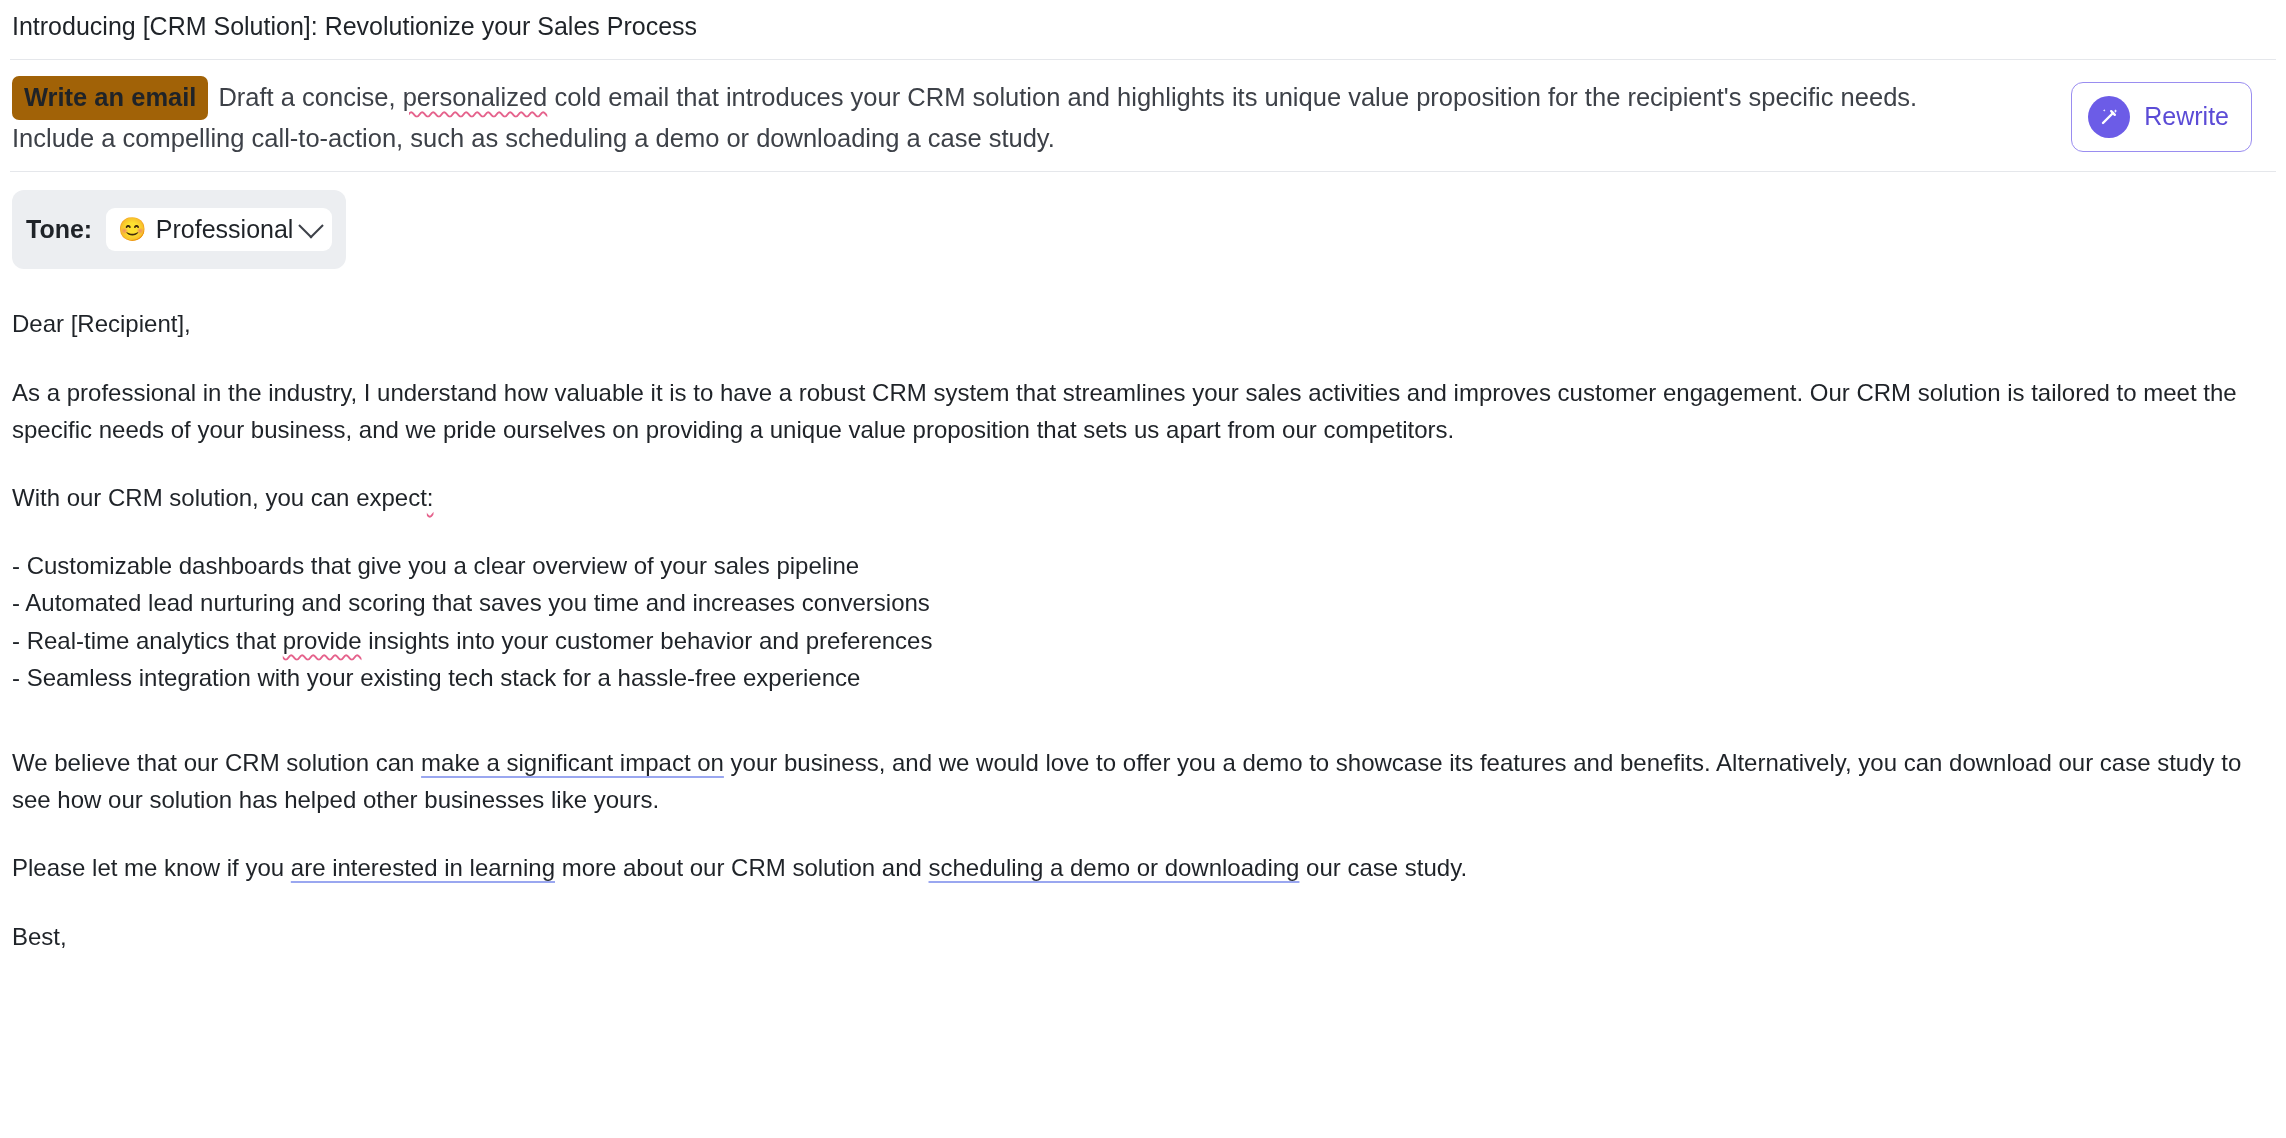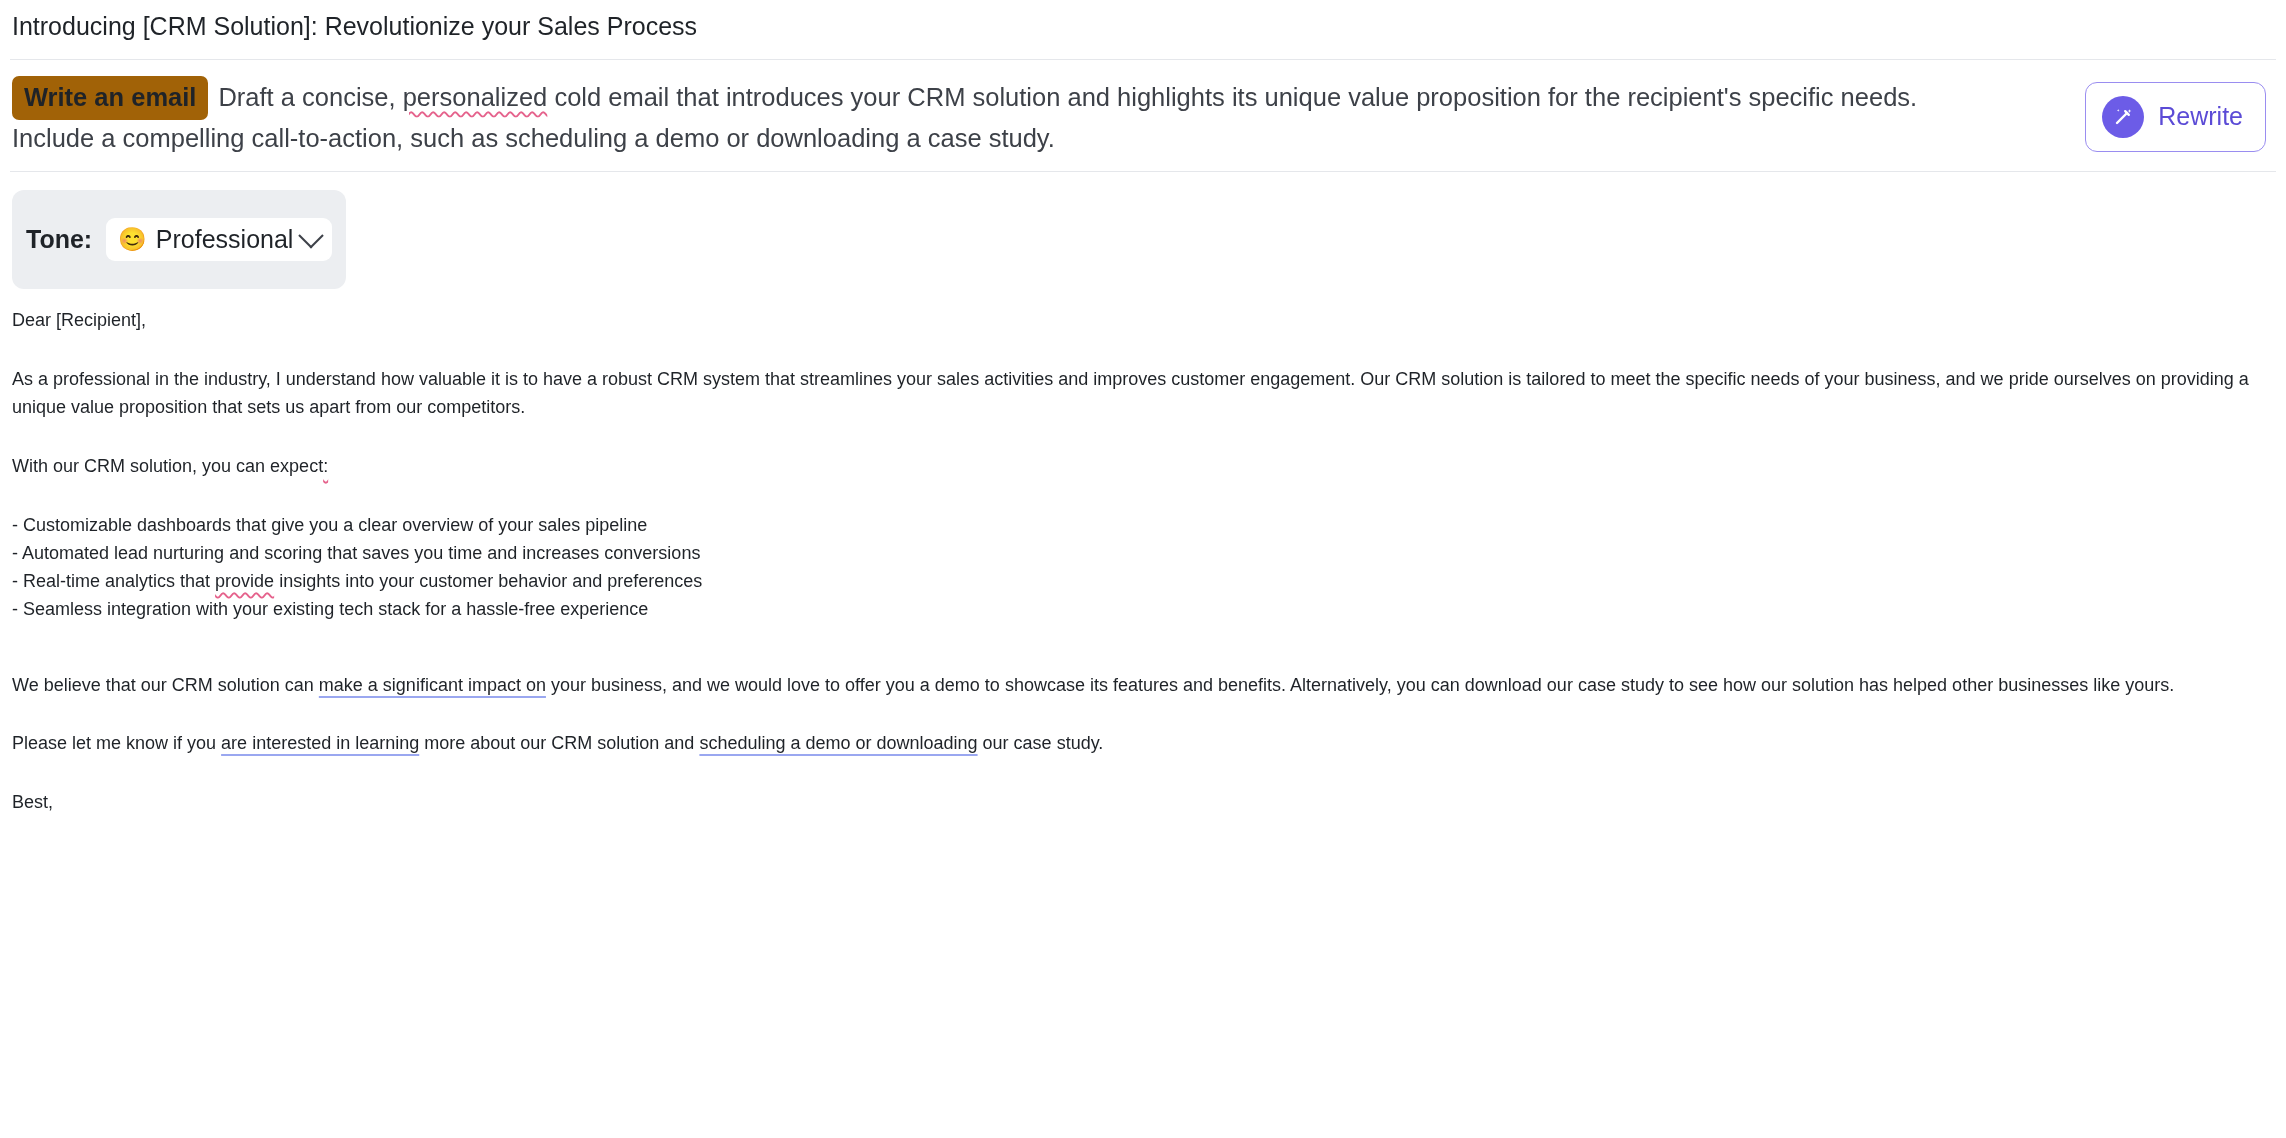--- a/index.html
+++ b/index.html
@@ -72,43 +72,43 @@
     align-items: center;
     gap: 14px;
     border: 1.5px solid #9a8df0;
     border-radius: 12px;
     background: #ffffff;
     padding: 13px 22px 13px 16px;
     color: #5b4bd6;
     font-size: 25px;
     cursor: pointer;
     margin-top: 6px;
-    margin-right: 8px;
+    margin-right: 22px;
   }
   .wand-badge {
     width: 42px;
     height: 42px;
     border-radius: 50%;
     background: #6c5ce7;
     display: inline-flex;
     align-items: center;
     justify-content: center;
     color: #ffffff;
     flex: 0 0 auto;
   }
 
   
   .tone-row {
     display: inline-flex;
     align-items: center;
     gap: 14px;
     background: #eceef1;
     border-radius: 12px;
-    padding: 28px 14px;
-    margin: 18px 2px 10px 2px;
+    padding: 18px 14px;
+    margin: 18px 2px 28px 2px;
   }
   .tone-label {
     font-size: 25px;
     font-weight: bold;
     color: #1f2328;
   }
   .tone-select {
     display: inline-flex;
     align-items: center;
     gap: 9px;
@@ -125,21 +125,21 @@
     width: 16px;
     height: 16px;
     border-right: 2.4px solid #3d4148;
     border-bottom: 2.4px solid #3d4148;
     transform: rotate(45deg) translate(-3px, -3px);
   }
 
   
   .body-copy {
     padding: 8px 2px 0 2px;
-    font-size: 18px;
+    font-size: 24px;
     line-height: 1.55;
     color: #1f2328;
   }
   .para { margin: 0 0 31px 0; max-width: 2260px; }
   .list-line { margin: 0; }
   .list-block { margin: 0 0 48px 0; }
   .sign-line { margin: 0; }
 
   .grammar {
     text-decoration: underline;

